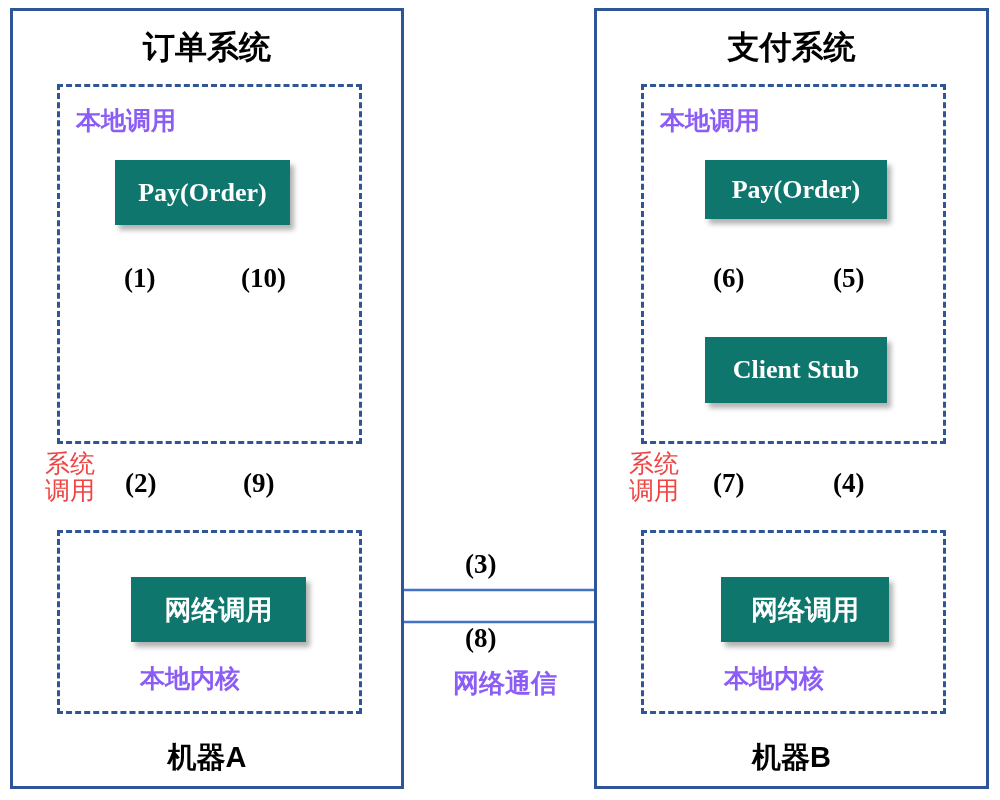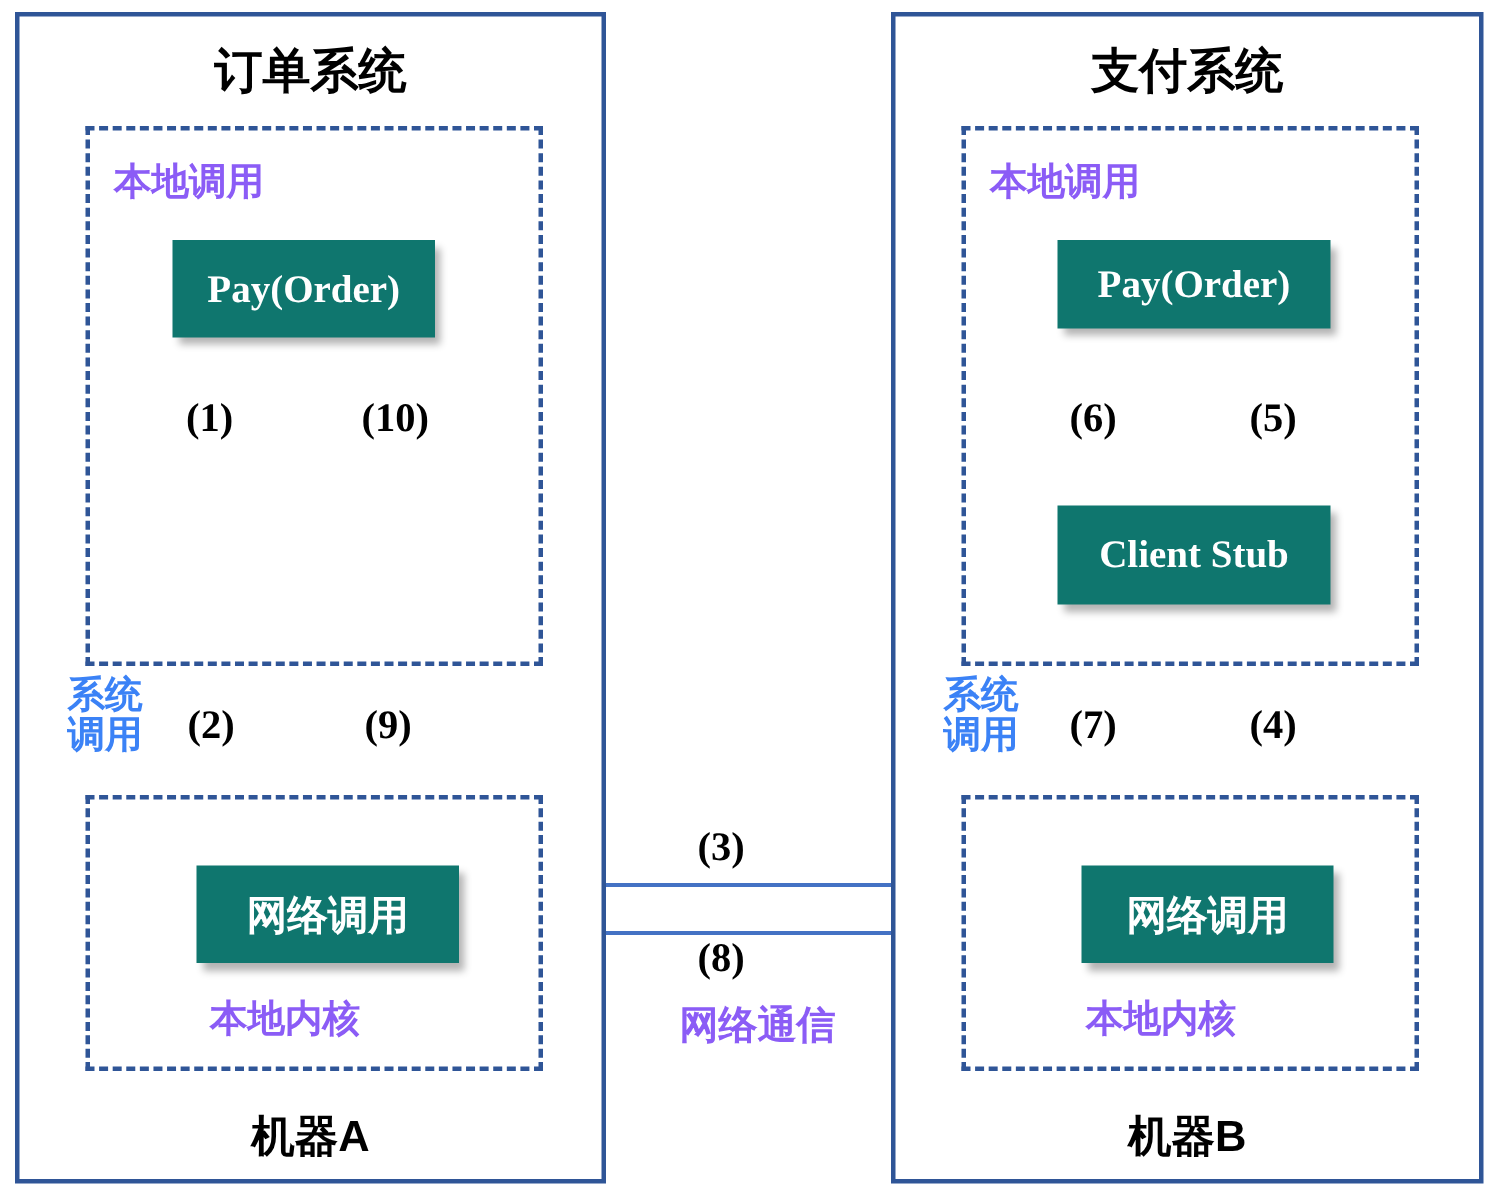--- a/index.html
+++ b/index.html
@@ -70,22 +70,22 @@
     white-space: nowrap;
   }
   #local-call-label-a { left: 76px;  top: 104px; }
   #local-call-label-b { left: 660px; top: 104px; }
   #kernel-label-a     { left: 140px; top: 662px; }
   #kernel-label-b     { left: 724px; top: 662px; }
 
   .syscall-label {
     position: absolute;
     font-size: 25px;
-    font-weight: bold;
-    color: #3b82f6;
+    font-weight: normal;
+    color: #ef4444;
     line-height: 1.08;
     text-align: left;
     white-space: nowrap;
   }
   #syscall-a { left: 45px;  top: 450px; }
   #syscall-b { left: 629px; top: 450px; }
 
   #netcomm-label {
     position: absolute;
     left: 417px;

